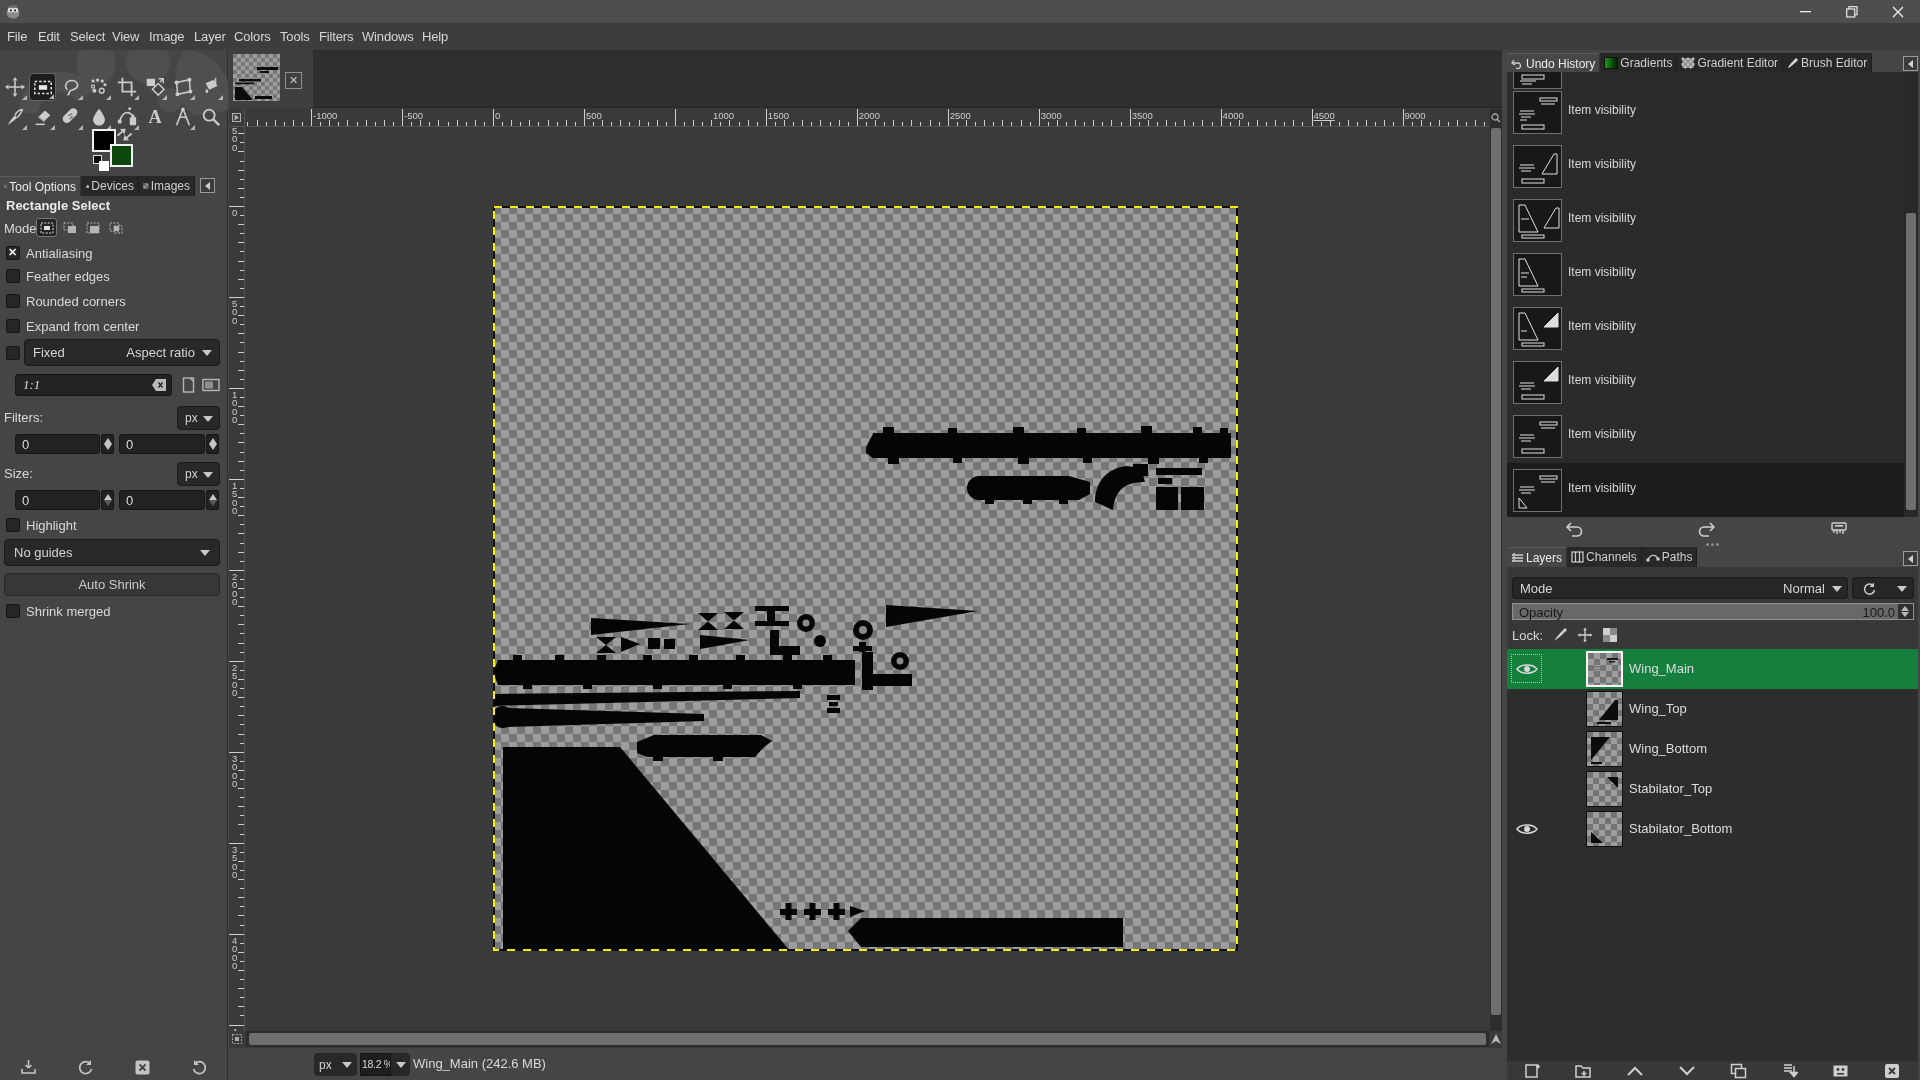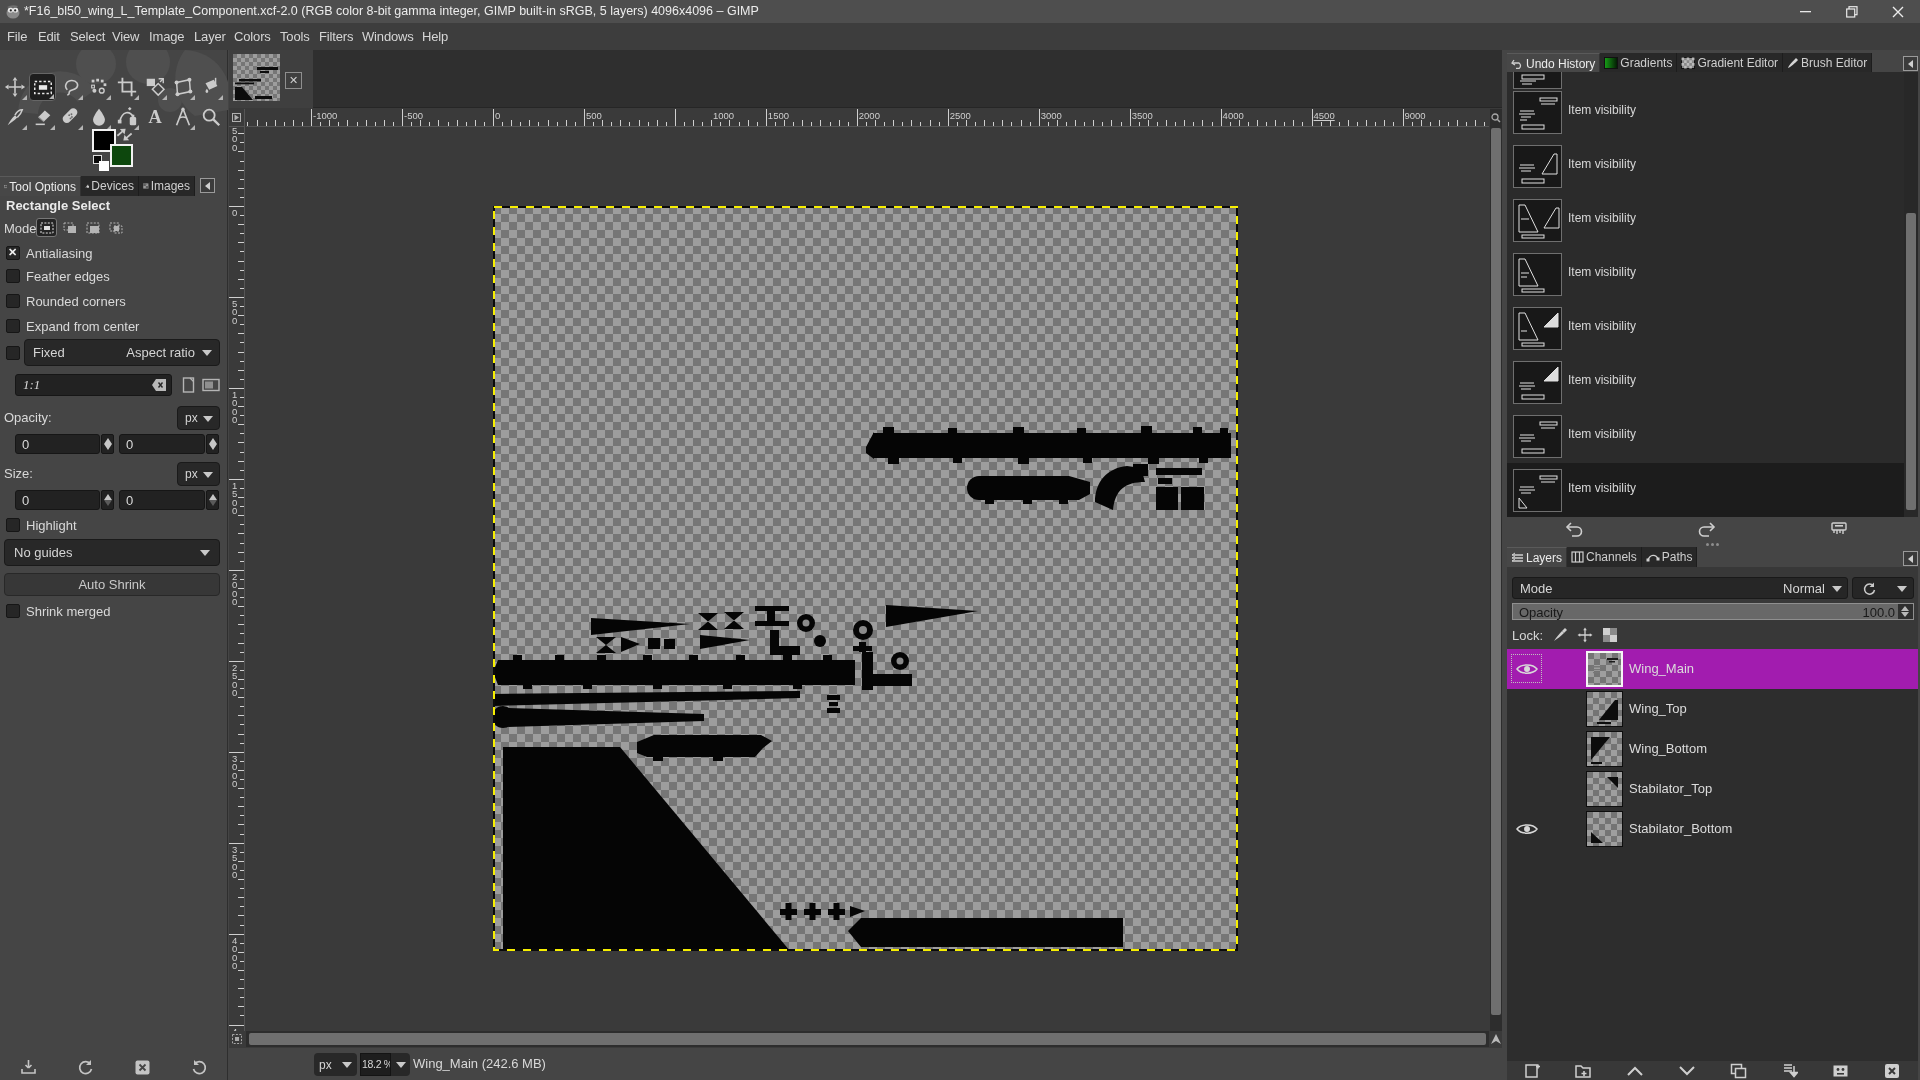--- a/index.html
+++ b/index.html
@@ -104,21 +104,21 @@
   #mode-combo .chev { position:absolute; right:5px; top:8px; }
   #mode-switch { position:absolute; left:345px; top:10px; width:62px; height:22px; background:#262626; border:1px solid #191919; border-radius:3px; }
   #opacity-bar { position:absolute; left:5px; top:36px; width:402px; height:17px; background:#686868; border:1px solid #8f8f8f; }
   #opacity-bar .lbl { position:absolute; left:6px; top:1px; font-size:13px; color:#191919; }
   #opacity-bar .val { position:absolute; right:18px; top:1px; font-size:13px; color:#191919; }
   #opacity-spin { position:absolute; right:0px; top:0px; width:15px; height:15px; background:#2f2f2f; }
   #lock-row { position:absolute; left:5px; top:57px; height:22px; display:flex; align-items:center; gap:9px; }
   #lock-row .lbl { font-size:13px; color:#d6d6d6; }
   #layer-list { position:absolute; left:0px; top:82px; width:411px; height:412px; background:#2d2d2d; }
   .layer-row { position:absolute; left:0; width:411px; height:40px; }
-  .layer-row.selected { background:#a21caf; }
+  .layer-row.selected { background:#15803d; }
   .eye-box { position:absolute; left:4px; top:5px; width:31px; height:29px; display:flex; align-items:center; justify-content:center; }
   .eye-box.focus { border:1px dotted #c0c0c0; }
   .layer-thumb { position:absolute; left:79px; top:2px; width:37px; height:36px; background-image:repeating-conic-gradient(#9e9e9e 0 25%, #747474 0 50%); background-size:12px 12px; border:1px solid #0e0e0e; }
   .layer-thumb.selected { border:2px solid #f5f5f5; }
   .layer-label { position:absolute; left:122px; top:12px; font-size:13px; color:#dcdcdc; }
   #layers-toolbar { position:absolute; left:0px; top:494px; width:411px; height:19px; background:#383838; display:flex; align-items:center; }
   #layers-toolbar .lt-btn { flex:1; display:flex; align-items:center; justify-content:center; }
 
   svg { display:block; }
   .noselect { user-select:none; }
@@ -130,21 +130,20 @@
 
   <div id="titlebar" class="abs">
     <svg class="abs" style="left:5px;top:4px" width="16" height="16" viewBox="0 0 16 16">
       <ellipse cx="8" cy="9" rx="6.5" ry="5.5" fill="#8a8a8a"></ellipse>
       <circle cx="5.5" cy="6" r="2.6" fill="#e8e8e8"></circle>
         <circle cx="10.5" cy="6" r="2.6" fill="#e8e8e8"></circle>
       <circle cx="5.8" cy="6.4" r="1.1" fill="#222"></circle>
         <circle cx="10.2" cy="6.4" r="1.1" fill="#222"></circle>
       <path d="M2,3 Q7,0 13,2 L11,4 Q7,2 4,4 Z" fill="#6f6f6f"></path>
     </svg>
-    <span class="title">*F16_bl50_wing_L_Template_Component.xcf-2.0 (RGB color 8-bit gamma integer, GIMP built-in sRGB, 5 layers) 4096x4096 – GIMP</span>
     <div class="win-btn" style="right:92px">
       <svg width="11" height="11" viewBox="0 0 11 11">
           <rect x="0" y="5" width="11" height="1.3" fill="#e9e9e9"></rect>
         </svg>
     </div>
     <div class="win-btn" style="right:46px">
       <svg width="12" height="12" viewBox="0 0 12 12">
         <rect x="3" y="0.7" width="8" height="8" fill="none" stroke="#e9e9e9" stroke-width="1.2"></rect>
         <rect x="0.7" y="3" width="8" height="8" fill="#4e4e4e" stroke="#e9e9e9" stroke-width="1.2"></rect>
       </svg>
@@ -423,21 +422,21 @@
       </div>
       <svg class="abs" style="left:181px;top:181px" width="15" height="16" viewBox="0 0 15 16">
           <rect x="2.5" y="1" width="10" height="14" fill="none" stroke="#b5b5b5" stroke-width="1.4"></rect>
           <path d="M9,1 L12.5,4.5" stroke="#b5b5b5" stroke-width="1.2"></path>
         </svg>
       <svg class="abs" style="left:202px;top:182px" width="18" height="14" viewBox="0 0 18 14">
           <rect x="1" y="1.5" width="16" height="11" fill="none" stroke="#b5b5b5" stroke-width="1.4"></rect>
           <rect x="3" y="3.5" width="8" height="7" fill="#8f8f8f"></rect>
         </svg>
 
-      <div class="cb-label" style="left:4px;top:214px">Opacity:</div>
+      <div class="cb-label" style="left:4px;top:214px">Filters:</div>
       <div class="combo" style="left:177px;top:210px;width:43px;height:24px">
         <span style="position:absolute;left:7px;top:4px;font-size:12px">px</span>
         <i class="chev" style="position:absolute;right:6px;top:9px"></i>
       </div>
       <div class="entry" style="left:15px;top:238px;width:85px;height:20px">
           <span style="position:absolute;left:6px;top:2px">0</span>
         </div>
       <div class="spinner" style="left:101px;top:238px">
           <i class="sp-up"></i>
           <i class="sp-dn"></i>

